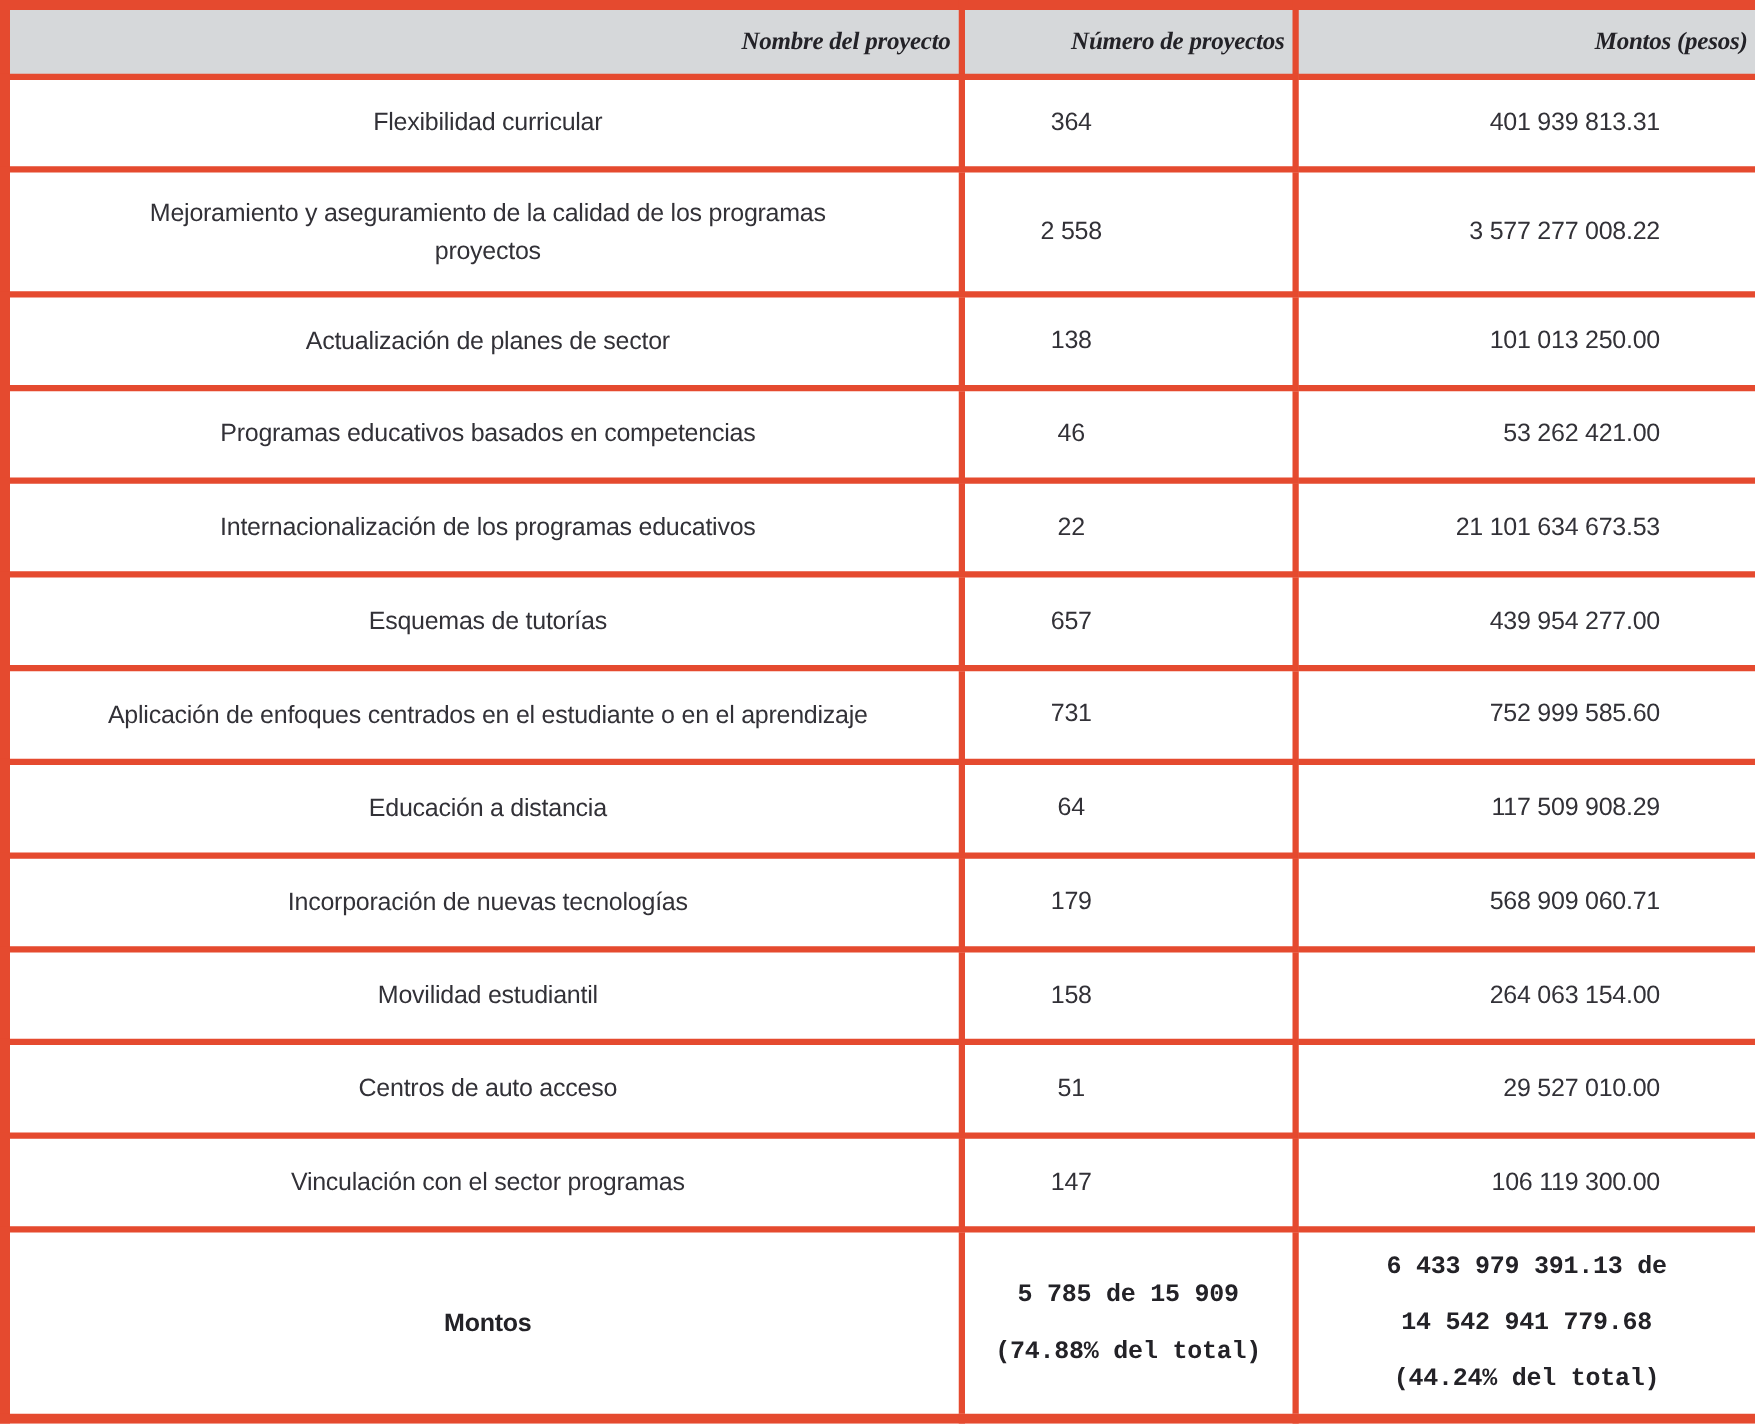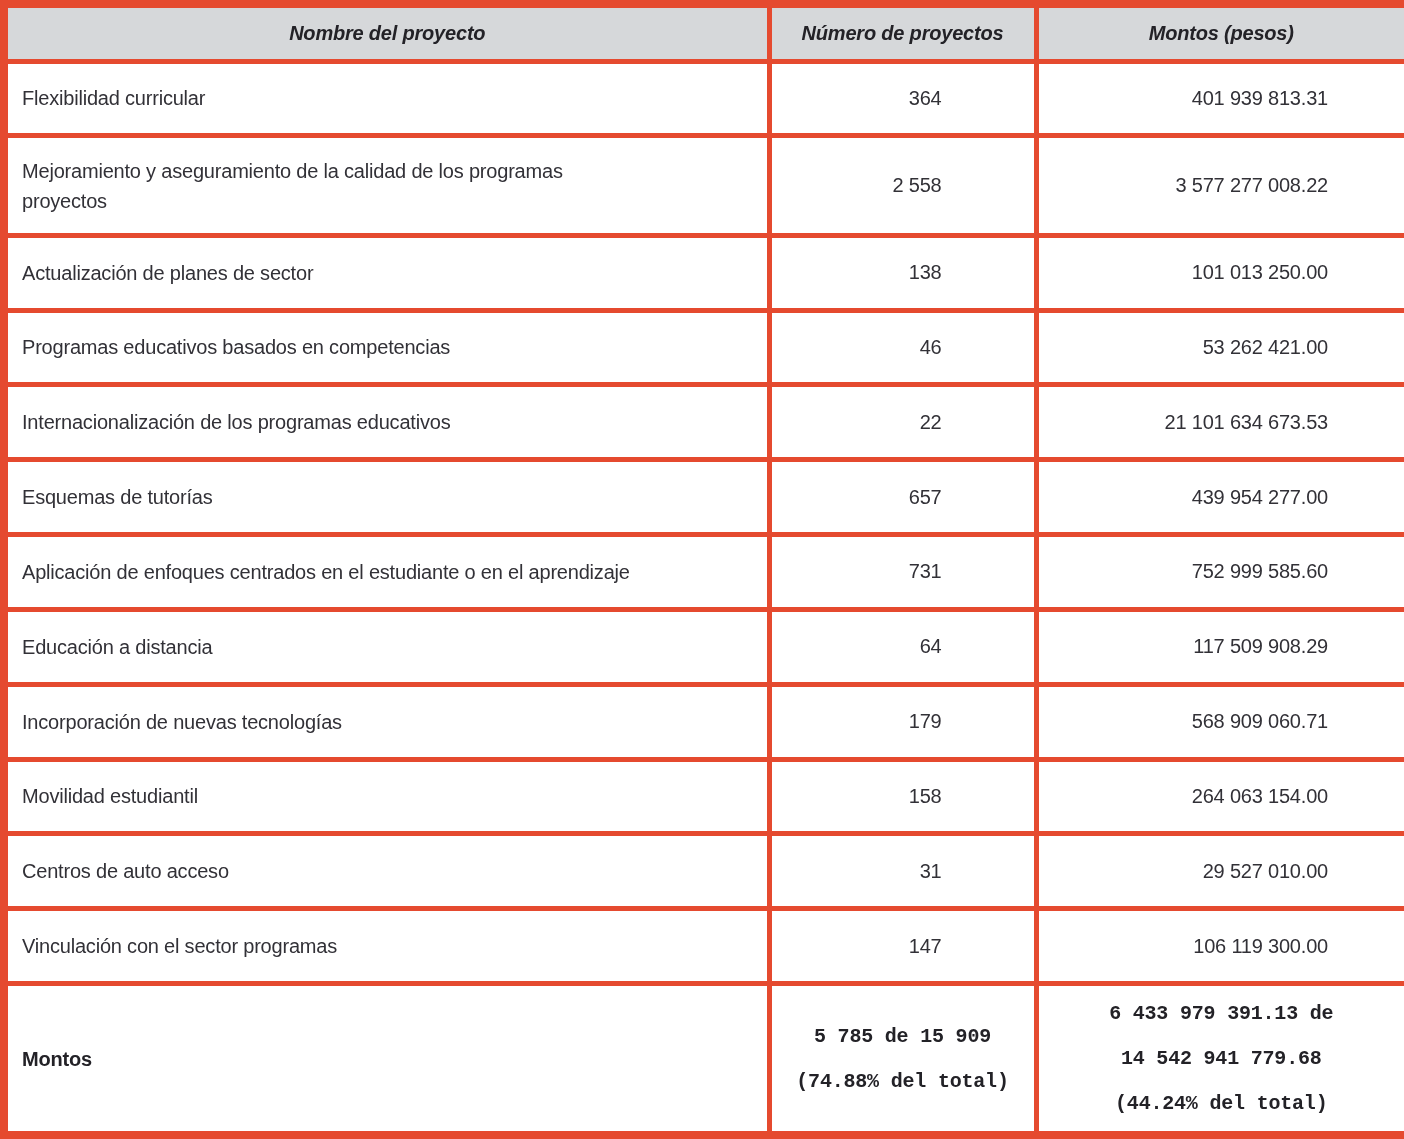--- a/index.html
+++ b/index.html
@@ -27,35 +27,36 @@
     vertical-align:middle;
     font-size:20px;
     letter-spacing:-0.2px;
   }
   
   tr.header-row th{
     height:57px;
     background:var(--header-bg);
     font-weight:bold;
     font-style:italic;
-    text-align:center;
+    text-align:right;
     color:var(--text-dark);
     padding:0 6px;
+    font-family:Liberation Serif, serif;
   }
   
   tr.single{height:70px;}
   tr.double{height:93px;}
   td.name-cell{
-    text-align:left;
+    text-align:center;
     padding:0 8px 0 14px;
     white-space:pre-line;
     line-height:30px;
   }
   td.count-cell{
-    text-align:right;
+    text-align:center;
     padding-right:92px;
   }
   td.amount-cell{
     text-align:right;
     padding-right:76px;
   }
   
   tr.total-row{height:136px;}
   tr.total-row td{
     font-weight:bold;
@@ -137,21 +138,21 @@
       <td class="count-cell">179</td>
       <td class="amount-cell">568 909 060.71</td>
     </tr>
     <tr class="single">
       <td class="name-cell">Movilidad estudiantil</td>
       <td class="count-cell">158</td>
       <td class="amount-cell">264 063 154.00</td>
     </tr>
     <tr class="single">
       <td class="name-cell">Centros de auto acceso</td>
-      <td class="count-cell">31</td>
+      <td class="count-cell">51</td>
       <td class="amount-cell">29 527 010.00</td>
     </tr>
     <tr class="single">
       <td class="name-cell">Vinculación con el sector programas</td>
       <td class="count-cell">147</td>
       <td class="amount-cell">106 119 300.00</td>
     </tr>
     <tr class="total-row">
       <td class="name-cell">Montos</td>
       <td class="count-cell">

